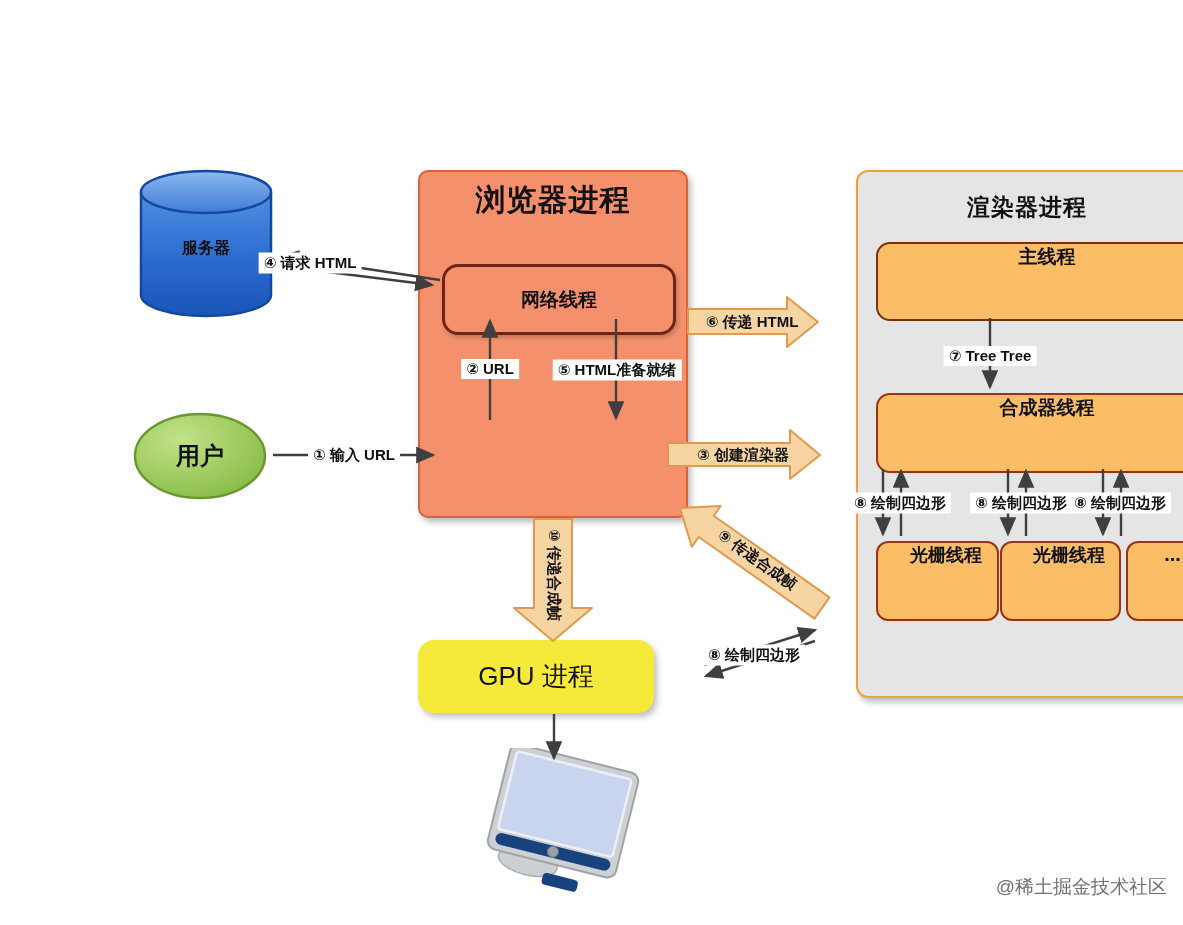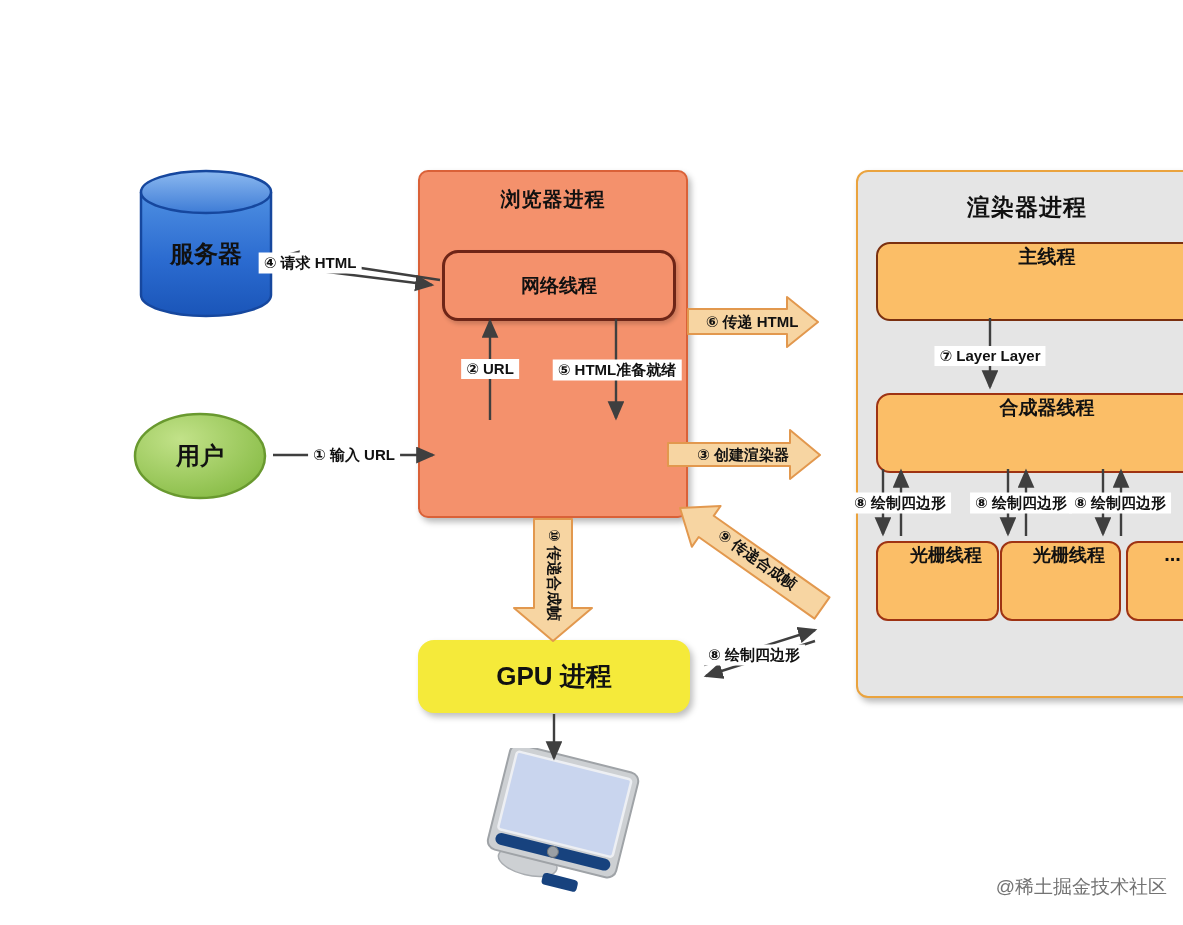--- a/index.html
+++ b/index.html
@@ -4,44 +4,44 @@
 <style>
   html,body{margin:0;padding:0;background:#ffffff;}
   body{font-family:"Liberation Sans","DejaVu Sans",sans-serif;color:#111;}
   #canvas{position:relative;width:1183px;height:925px;background:#ffffff;overflow:hidden;}
 
   .box{position:absolute;box-sizing:border-box;z-index:1;}
   .proc-title{position:absolute;left:0;right:0;text-align:center;font-weight:bold;letter-spacing:1px;}
 
   #browser-process{left:418px;top:170px;width:270px;height:348px;background:#F4916C;
     border:2px solid #DA6138;border-radius:10px;box-shadow:3px 4px 6px rgba(0,0,0,.28);}
-  #browser-process .proc-title{top:14px;font-size:20px;}
+  #browser-process .proc-title{top:8px;font-size:30px;}
   .browser-inner{position:absolute;left:22px;width:228px;height:65px;background:#F4916C;
     border:3px solid #6E2517;border-radius:16px;display:flex;align-items:center;justify-content:center;
-    font-weight:bold;font-size:19px;box-shadow:2px 3px 4px rgba(0,0,0,.18);}
+    font-weight:bold;font-size:19px;box-shadow:2px 3px 4px rgba(0,0,0,.18);margin-top:14px;}
   #network-thread{top:78px;}
   #ui-thread{top:250px;}
 
   #renderer-process{left:820px;top:170px;width:342px;height:528px;background:#e5e5e5;
     border:2px solid #EAA33E;border-radius:12px;box-shadow:3px 4px 6px rgba(0,0,0,.28);margin-left:36px;}
   #renderer-process .proc-title{top:20px;font-size:23px;}
   .renderer-inner{position:absolute;background:#FBBE67;border:2.5px solid #7A3010;border-radius:14px;
     display:flex;align-items:flex-start;justify-content:center;font-weight:bold;font-size:19px;padding-left:17px;}
   #main-thread{left:18px;top:70px;width:304px;height:75px;}
   #compositor-thread{left:18px;top:221px;width:304px;height:76px;border-color:#9E3313;}
   #raster-thread-1{left:18px;top:369px;width:102px;height:76px;border-color:#9E3313;border-radius:12px;font-size:18px;}
   #raster-thread-2{left:142px;top:369px;width:100px;height:76px;border-color:#9E3313;border-radius:12px;font-size:18px;}
   #more-threads{left:268px;top:369px;width:55px;height:76px;border-color:#9E3313;border-radius:12px;font-size:20px;}
 
-  #gpu-process{left:418px;top:640px;width:272px;height:73px;background:#F5EA3A;border-radius:16px;
-    display:flex;align-items:center;justify-content:center;font-weight:bold;font-size:26px;
+  #gpu-process{left:418px;top:640px;width:236px;height:73px;background:#F5EA3A;border-radius:16px;
+    display:flex;align-items:center;justify-content:center;font-weight:normal;font-size:26px;
     box-shadow:3px 4px 6px rgba(0,0,0,.25);}
 
   #server-node{left:138px;top:168px;width:136px;height:152px;}
-  #server-node .node-label{position:absolute;left:0;right:0;top:70px;text-align:center;font-weight:bold;font-size:24px;}
+  #server-node .node-label{position:absolute;left:0;right:0;top:70px;text-align:center;font-weight:bold;font-size:16px;}
   #user-node{left:132px;top:411px;width:136px;height:90px;}
   #user-node .node-label{position:absolute;left:0;right:0;top:29px;text-align:center;font-weight:bold;font-size:24px;}
   #monitor-node{left:485px;top:748px;width:160px;height:170px;}
 
   #arrow-layer{position:absolute;left:0;top:0;width:1183px;height:925px;z-index:2;pointer-events:none;}
 
   .lbl{position:absolute;z-index:3;font-weight:bold;font-size:15px;white-space:nowrap;
     transform:translate(-50%,-50%);}
   .lbl.bg{background:#ffffff;padding:1px 5px;}
   .lbl.rot90{transform:translate(-50%,-50%) rotate(90deg);}
@@ -164,21 +164,21 @@
     <polygon points="534,519 572,519 572,608 592,608 553,641 514,608 534,608" fill="#F7D5A2" stroke="#E2984E" stroke-width="2" stroke-linejoin="round"></polygon>
     <polygon points="829.5,597.4 713.7,515.8 720.6,506 680,508 691.8,546.8 698.7,537 814.5,618.6" fill="#F7D5A2" stroke="#E2984E" stroke-width="2" stroke-linejoin="round"></polygon>
   </svg>
 
   <div class="lbl bg" style="left:310px;top:263px;">④ 请求 HTML</div>
   <div class="lbl bg" style="left:490px;top:369px;">② URL</div>
   <div class="lbl bg" style="left:617px;top:370px;">⑤ HTML准备就绪</div>
   <div class="lbl bg" style="left:354px;top:455px;">① 输入 URL</div>
   <div class="lbl" style="left:752px;top:322px;">⑥ 传递 HTML</div>
   <div class="lbl" style="left:743px;top:455px;">③ 创建渲染器</div>
-  <div class="lbl bg" style="left:990px;top:356px;">⑦ Layer Layer</div>
+  <div class="lbl bg" style="left:990px;top:356px;">⑦ Tree Tree</div>
   <div class="lbl bg" style="left:900px;top:503px;">⑧ 绘制四边形</div>
   <div class="lbl bg" style="left:1021px;top:503px;">⑧ 绘制四边形</div>
   <div class="lbl bg" style="left:1120px;top:503px;">⑧ 绘制四边形</div>
   <div class="lbl bg" style="left:754px;top:655px;">⑧ 绘制四边形</div>
   <div class="lbl rot90" style="left:553px;top:575px;">⑩ 传递合成帧</div>
   <div class="lbl rot35" style="left:757px;top:560px;">⑨ 传递合成帧</div>
 
   <div id="watermark">@稀土掘金技术社区</div>
 
 </div>

